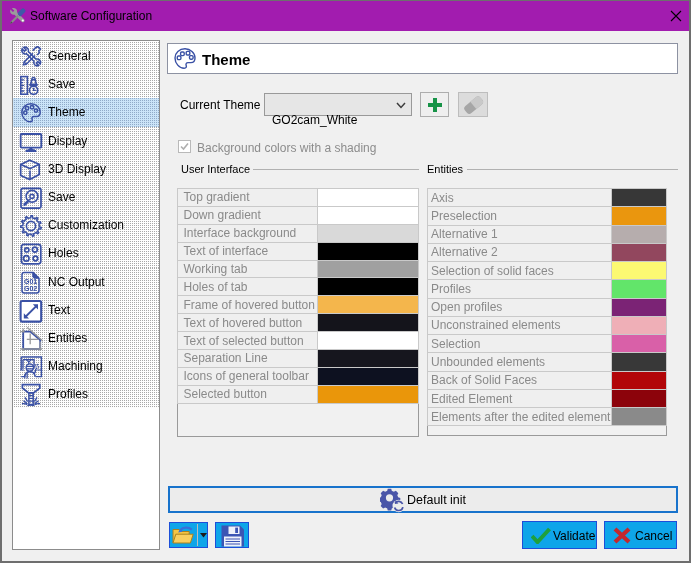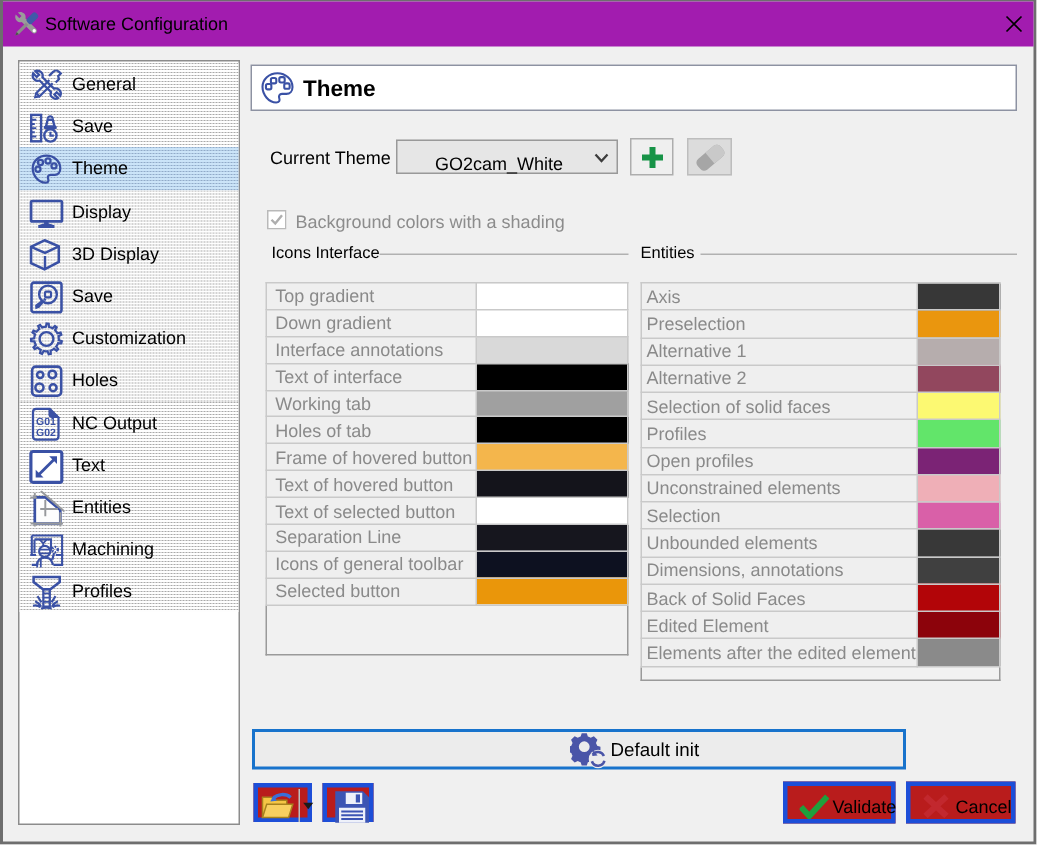--- a/index.html
+++ b/index.html
@@ -20,35 +20,35 @@
   background-size: 2px 2px;
 }
 .sidebar { position:absolute; left:12px; top:40px; width:148px; height:510px; background:#ffffff; border:1px solid #8c8c8c; padding-top:1px; }
 .sitem { position:relative; width:146px; height:28.2px; }
 .sitem svg { position:absolute; left:6px; top:3px; }
 .sitem .lbl { position:absolute; left:35px; top:7px; font-size:12px; color:#000; white-space:nowrap; }
 .hdrbox { position:absolute; left:167px; top:43px; width:511px; height:31px; background:#fff; border:1px solid #8d92a2; }
 .hdrbox .t { position:absolute; left:34px; top:7px; font-size:15px; font-weight:bold; color:#000; }
 .lab { position:absolute; font-size:12px; color:#000; white-space:nowrap; }
 .combo { position:absolute; left:264px; top:93px; width:148px; height:23px; background:#e6e6e6; border:1px solid #999; font-size:12px; }
-.combo .v { position:absolute; left:7px; top:8px;margin-left:18px; }
+.combo .v { position:absolute; left:7px; top:19px; }
 .toolbtn { position:absolute; background:#efefef; border:1px solid #adadad; }
 .fs-line { position:absolute; height:1px; background:#b1b1b1; }
 .fs-lab { position:absolute; font-size:11px; color:#000; white-space:nowrap; }
 table.ct { position:absolute; border-collapse:collapse; background:#f1f1f1; border:1px solid #9a9a9a; table-layout:fixed; }
 table.ct td { border:1px solid #c9c9c9; height:17px; padding:0; font-size:12px; color:#8a8a8a; }
 table.ct td.l { padding-left:3px; background:#efefef; overflow:hidden; white-space:nowrap; }
 #t1 td { height:17.9px; }
 #t1 td.l { padding-left:5.5px; }
 #t1 tr:last-child td { height:33.4px; }
 #t2 td { height:18.28px; }
 #t2 tr:last-child td { height:9.5px; }
-.bigbtn { position:absolute; left:168px; top:486px; width:436px; height:27px; background:#ececec; border:2px solid #1873cc; }
+.bigbtn { position:absolute; left:168px; top:486px; width:510px; height:27px; background:#ececec; border:2px solid #1873cc; }
 .bigbtn .t { position:absolute; left:237px; top:5px; font-size:12.5px; color:#000; }
-.pbtn { position:absolute; background:#b91c1c; border:3px solid #1d4ed8; font-size:12px; color:#000;padding-left:20px; }
+.pbtn { position:absolute; background:#0ea5e9; border:1px solid #1d4ed8; font-size:12px; color:#000;padding-left:20px; }
 </style>
 </head>
 <body>
 <div class="dialog"></div>
 <div class="titlebar">
   <svg class="abs" style="left:7px;top:6px" width="18" height="18" viewBox="0 0 18 18">
     <path d="M1.5 2.6 C0.8 4 1.1 5.7 2.2 6.8 C3.1 7.7 4.4 8 5.5 7.7 L12.6 14.8 C13.3 15.5 14.4 15.5 15.1 14.8 C15.8 14.1 15.8 13 15.1 12.3 L8 5.3 C8.3 4.2 8 2.9 7.1 2 C6 0.9 4.3 0.6 2.9 1.3 L5.3 3.7 L3.9 5.1 L1.5 2.6 Z" fill="#9b9b9b"></path>
     <circle cx="13.8" cy="13.5" r="1.1" fill="#fff"></circle>
     <rect x="10.3" y="1" width="4.6" height="8.4" rx="1.6" transform="rotate(45 12.6 5.2)" fill="#4059a8"></rect>
     <path d="M8.3 8.1 L2.1 14.3 L1.2 16.7 L3.6 15.8 L9.8 9.6 Z" fill="#8b8b8b"></path>
@@ -244,37 +244,37 @@
     </g>
   </svg>
 </div>
 
 <svg class="abs" style="left:178px;top:140px" width="13" height="13" viewBox="0 0 13 13">
     <rect x="0.5" y="0.5" width="12" height="12" fill="#fff" stroke="#b9b9b9"></rect>
     <path d="M3 6.5 L5.5 9 L10 3.5" stroke="#aeaeae" stroke-width="1.6" fill="none"></path>
   </svg>
 <span class="lab" style="left:197px;top:141px;color:#8c8c8c;">Background colors with a shading</span>
 
-<span class="fs-lab" style="left:181px;top:163px">Icons Interface</span>
+<span class="fs-lab" style="left:181px;top:163px">User Interface</span>
 <div class="fs-line" style="left:253px;top:169px;width:166px;"></div>
 <span class="fs-lab" style="left:427px;top:163px">Entities</span>
 <div class="fs-line" style="left:467px;top:169px;width:211px;"></div>
 
 <table class="ct" id="t1" style="left:177px;top:188px;width:242px;">
     <tbody>
       <tr>
         <td class="l" style="width:140px">Top gradient</td>
         <td style="background:#ffffff"></td>
       </tr>
       <tr>
         <td class="l" style="width:140px">Down gradient</td>
         <td style="background:#ffffff"></td>
       </tr>
       <tr>
-        <td class="l" style="width:140px">Interface annotations</td>
+        <td class="l" style="width:140px">Interface background</td>
         <td style="background:#d9d9d9"></td>
       </tr>
       <tr>
         <td class="l" style="width:140px">Text of interface</td>
         <td style="background:#000000"></td>
       </tr>
       <tr>
         <td class="l" style="width:140px">Working tab</td>
         <td style="background:#a0a0a0"></td>
       </tr>
@@ -346,24 +346,20 @@
         <td class="l" style="width:184px">Unconstrained elements</td>
         <td style="background:#efafb7"></td>
       </tr>
       <tr>
         <td class="l" style="width:184px">Selection</td>
         <td style="background:#d960a8"></td>
       </tr>
       <tr>
         <td class="l" style="width:184px">Unbounded elements</td>
         <td style="background:#383838"></td>
-      </tr>
-      <tr>
-        <td class="l" style="width:184px">Dimensions, annotations</td>
-        <td style="background:#404040"></td>
       </tr>
       <tr>
         <td class="l" style="width:184px">Back of Solid Faces</td>
         <td style="background:#b20508"></td>
       </tr>
       <tr>
         <td class="l" style="width:184px">Edited Element</td>
         <td style="background:#8c030b"></td>
       </tr>
       <tr>

